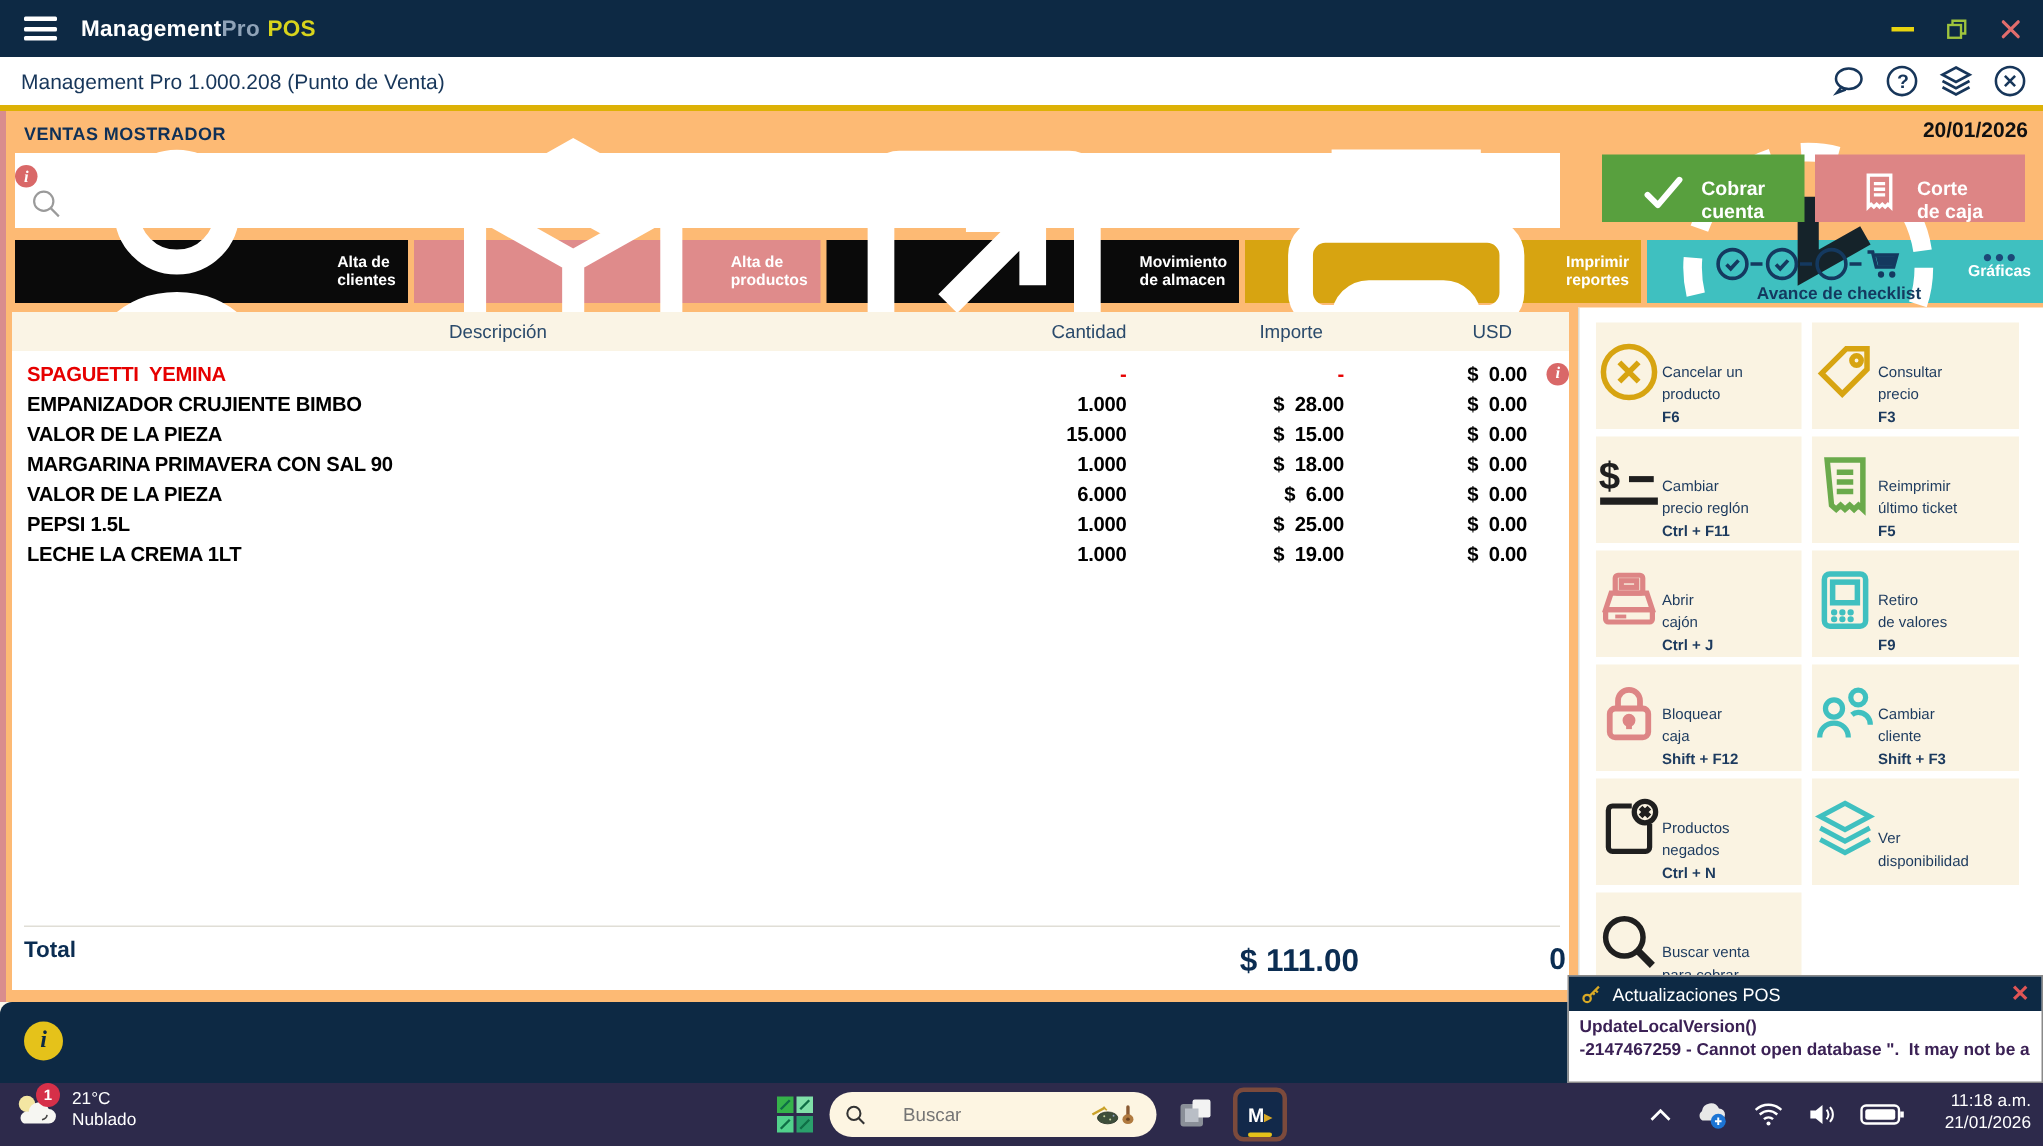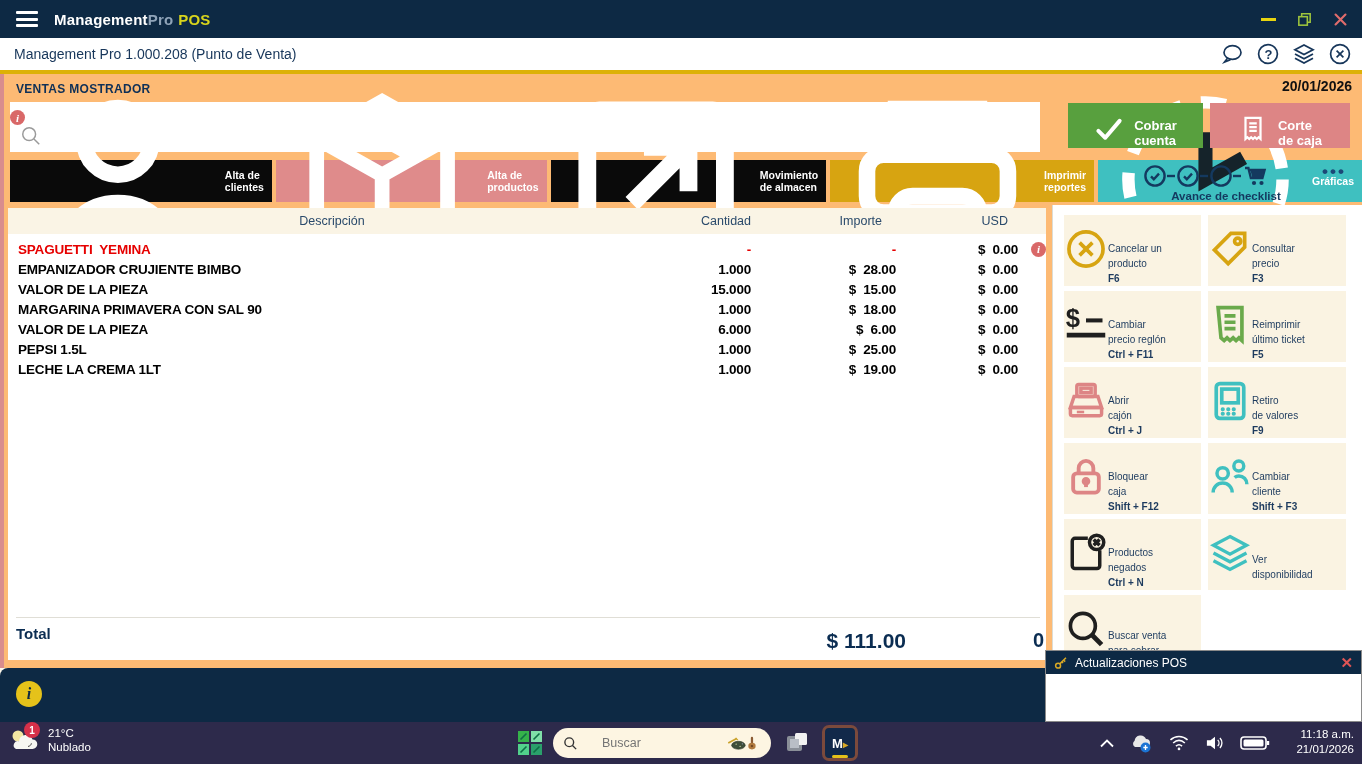--- a/index.html
+++ b/index.html
@@ -498,20 +498,22 @@
 
 <div class="popup">
   <div class="popup-title">
     <span style="width: 14px; height: 14px; color: rgb(217, 169, 37); display: inline-block;"><svg viewBox="0 0 24 24" fill="none" stroke="currentColor" stroke-width="2.6" style="width: 100%; height: 100%;">
           <circle cx="7" cy="16.5" r="4.2"></circle>
           <path d="M10 13.5L20.5 3M16 6.5l3.2 3.2M13 9.5l2.6 2.6"></path>
         </svg></span>
     <span class="popup-title-text">Actualizaciones POS</span>
     <span class="popup-close">✕</span>
   </div>
+  <div class="popup-body"><span>UpdateLocalVersion()</span>
+<span>-2147467259 - Cannot open database ".  It may not be a</span></div>
 </div>
 
 <div class="taskbar">
   <div class="weather">
     <div class="weather-icon">
       <svg viewBox="0 0 36 28">
           <circle cx="12" cy="10" r="5.5" fill="#f3e6a2"></circle>
           <path d="M10 23h16.5a4.8 4.8 0 000-9.6 7 7 0 00-13.5 1.8A4.2 4.2 0 0010 23z" fill="#f6f6f2"></path>
           <path d="M22 20.5c2-.4 3.2-1.6 3.4-3.2" stroke="#444" stroke-width="1" fill="none"></path>
         </svg>

